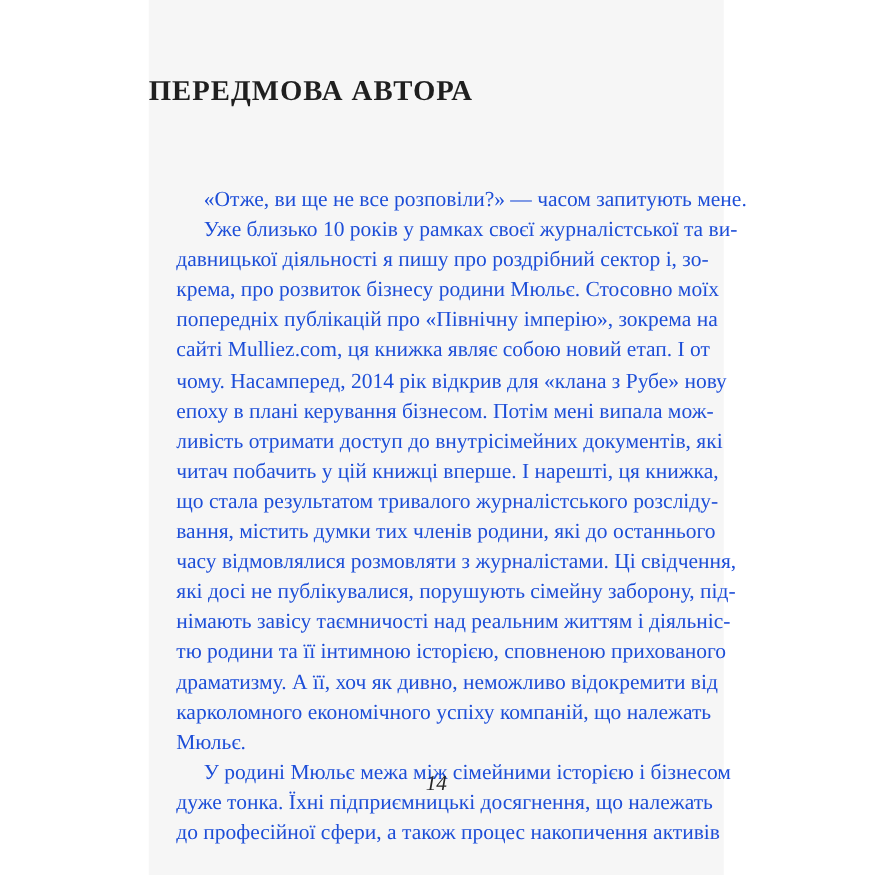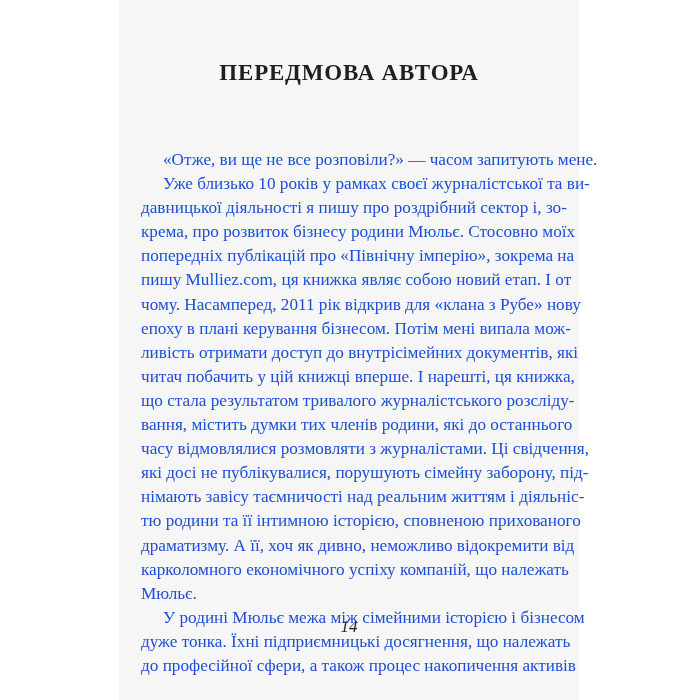--- a/index.html
+++ b/index.html
@@ -16,21 +16,20 @@
       top: 0;
       width: 460px;
       height: 700px;
       background: #f6f6f6;
     }
     .title {
       position: absolute;
       left: 0;
       right: 0;
       top: 60px;
-      text-align: center;
       font-family: "Liberation Serif", "DejaVu Serif", serif;
       font-weight: bold;
       font-size: 23px;
       letter-spacing: 0.8px;
       color: #1f1f1f;
     }
     .body-text {
       position: absolute;
       left: 22px;
       top: 148px;
@@ -70,22 +69,22 @@
 
 <div class="page">
   <div class="title">ПЕРЕДМОВА АВТОРА</div>
 
   <div class="body-text">
     <span class="line indent">«Отже, ви ще не все розповіли?» — часом запитують мене.</span>
     <span class="line indent">Уже близько 10 років у рамках своєї журналістської та ви-</span>
     <span class="line">давницької діяльності я пишу про роздрібний сектор і, зо-</span>
     <span class="line">крема, про розвиток бізнесу родини Мюльє. Стосовно моїх</span>
     <span class="line">попередніх публікацій про «Північну імперію», зокрема на</span>
-    <span class="line">пишу Mulliez.com, ця книжка являє собою новий етап. І от</span>
-    <span class="line">чому. Насамперед, 2011 рік відкрив для «клана з Рубе» нову</span>
+    <span class="line">сайті Mulliez.com, ця книжка являє собою новий етап. І от</span>
+    <span class="line">чому. Насамперед, 2014 рік відкрив для «клана з Рубе» нову</span>
     <span class="line">епоху в плані керування бізнесом. Потім мені випала мож-</span>
     <span class="line">ливість отримати доступ до внутрісімейних документів, які</span>
     <span class="line">читач побачить у цій книжці вперше. І нарешті, ця книжка,</span>
     <span class="line">що стала результатом тривалого журналістського розсліду-</span>
     <span class="line">вання, містить думки тих членів родини, які до останнього</span>
     <span class="line">часу відмовлялися розмовляти з журналістами. Ці свідчення,</span>
     <span class="line">які досі не публікувалися, порушують сімейну заборону, під-</span>
     <span class="line">німають завісу таємничості над реальним життям і діяльніс-</span>
     <span class="line">тю родини та її інтимною історією, сповненою прихованого</span>
     <span class="line">драматизму. А її, хоч як дивно, неможливо відокремити від</span>

